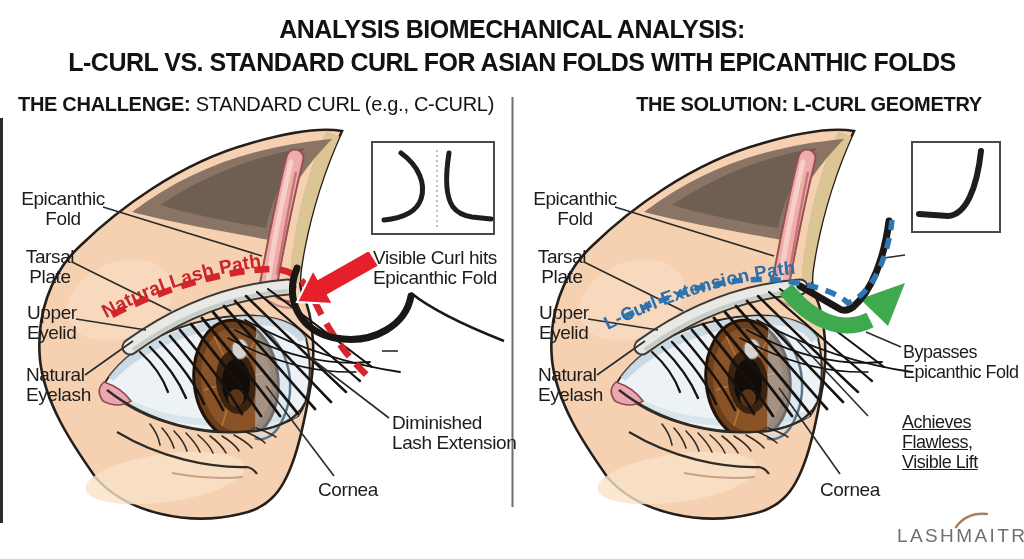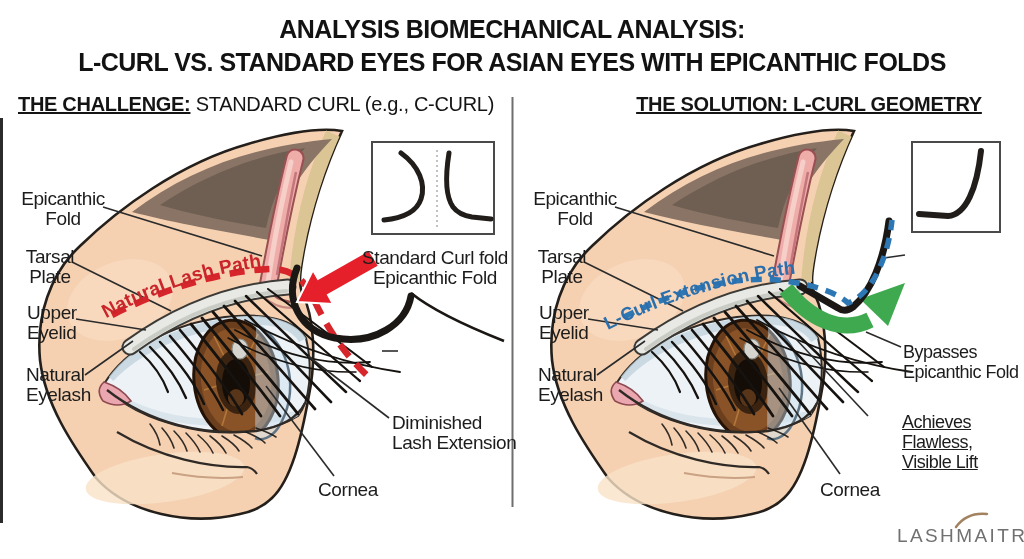--- a/index.html
+++ b/index.html
@@ -3,21 +3,21 @@
 <meta charset="utf-8">
 <style>
   html,body{margin:0;padding:0;background:#fff;}
   .stage{position:relative;width:1024px;height:559px;background:#ffffff;overflow:hidden;
          font-family:"Liberation Sans",sans-serif;color:#191919;}
   .stage svg.art{position:absolute;left:0;top:0;}
   .title{position:absolute;left:0;top:13px;width:1024px;text-align:center;
          font-size:25px;font-weight:700;line-height:33px;letter-spacing:-0.5px;color:#121212;}
   .panel-heading{position:absolute;top:92px;width:512px;text-align:center;
          font-size:20px;line-height:24px;letter-spacing:-0.3px;color:#141414;}
-  .panel-heading .strong{font-weight:700;text-decoration:underline;}
+  .panel-heading .strong{font-weight:700;}
   .panel-heading .rest{font-weight:400;}
   .lbl{position:absolute;font-size:19px;line-height:20px;letter-spacing:-0.4px;
        color:#1c1c1c;white-space:pre-line;}
   .lbl.center{text-align:center;}
   .lbl.small{font-size:18px;letter-spacing:-0.5px;}
   .logo{position:absolute;left:897px;top:525px;font-size:19px;font-weight:400;
         letter-spacing:2.4px;color:#707070;}
 </style>
 </head>
 <body>
@@ -187,40 +187,40 @@
         <rect x="912" y="142" width="88" height="90" fill="#ffffff" stroke="#4a4a4a" stroke-width="2"></rect>
         <path d="M919,214 L948,216 C966,215 977,188 981,151" fill="none" stroke="#201d1a" stroke-width="6" stroke-linecap="round"></path>
       </g>
     </g>
 
     <path d="M956,527 Q967,512 987,514" fill="none" stroke="#a2825f" stroke-width="2.5" stroke-linecap="round"></path>
   </svg>
 
   <div class="title">
     <div>ANALYSIS BIOMECHANICAL ANALYSIS:</div>
-    <div>L-CURL VS. STANDARD EYES FOR ASIAN EYES WITH EPICANTHIC FOLDS</div>
+    <div>L-CURL VS. STANDARD CURL FOR ASIAN FOLDS WITH EPICANTHIC FOLDS</div>
   </div>
 
   <div class="panel-heading" style="left:0;">
     <span class="strong">THE CHALLENGE:</span><span class="rest"> STANDARD CURL (e.g., C-CURL)</span>
   </div>
   <div class="panel-heading" style="left:512px;padding-left:41px;">
     <span class="strong">THE SOLUTION: L-CURL GEOMETRY</span><span class="rest"></span>
   </div>
 
   <div class="lbl center" style="left:18px;top:189px;width:90px;">Epicanthic
 Fold</div>
   <div class="lbl center" style="left:8px;top:247px;width:84px;">Tarsal
 Plate</div>
   <div class="lbl" style="left:27px;top:303px;">Upper
 Eyelid</div>
   <div class="lbl" style="left:26px;top:365px;">Natural
 Eyelash</div>
   <div class="lbl" style="left:318px;top:480px;">Cornea</div>
-  <div class="lbl center" style="left:356px;top:248px;width:158px;">Standard Curl fold
+  <div class="lbl center" style="left:356px;top:248px;width:158px;">Visible Curl hits
 Epicanthic Fold</div>
   <div class="lbl" style="left:392px;top:413px;">Diminished
 Lash Extension</div>
 
   <div class="lbl center" style="left:530px;top:189px;width:90px;">Epicanthic
 Fold</div>
   <div class="lbl center" style="left:520px;top:247px;width:84px;">Tarsal
 Plate</div>
   <div class="lbl" style="left:539px;top:303px;">Upper
 Eyelid</div>

